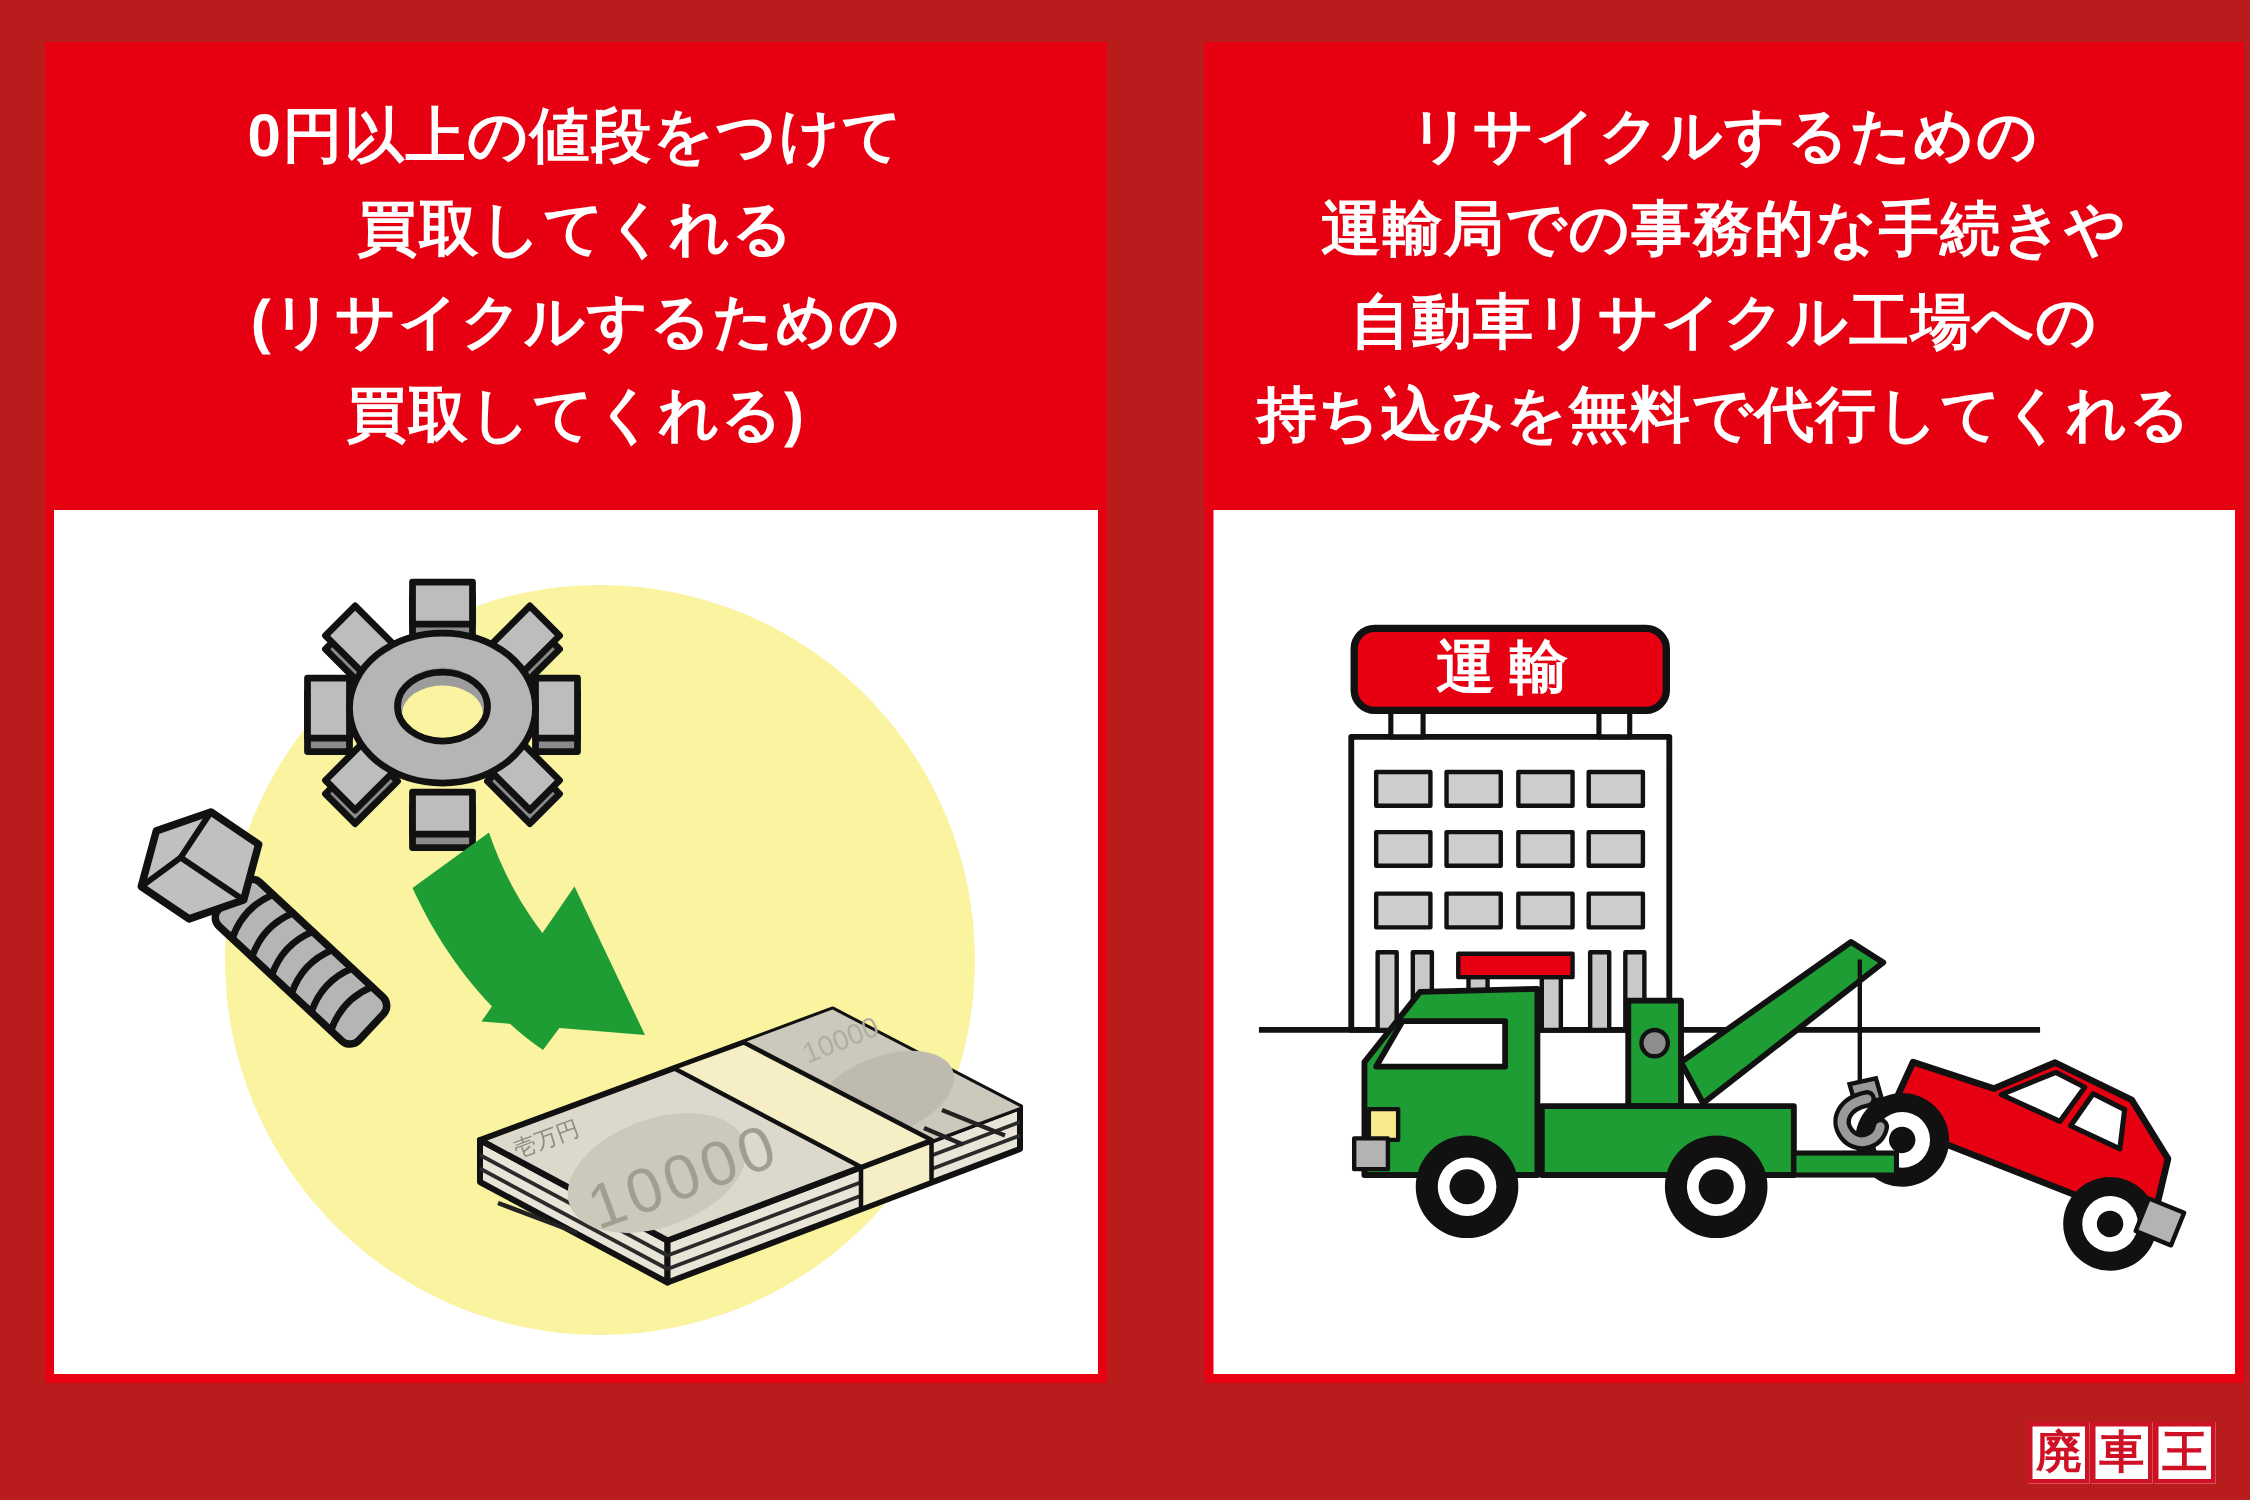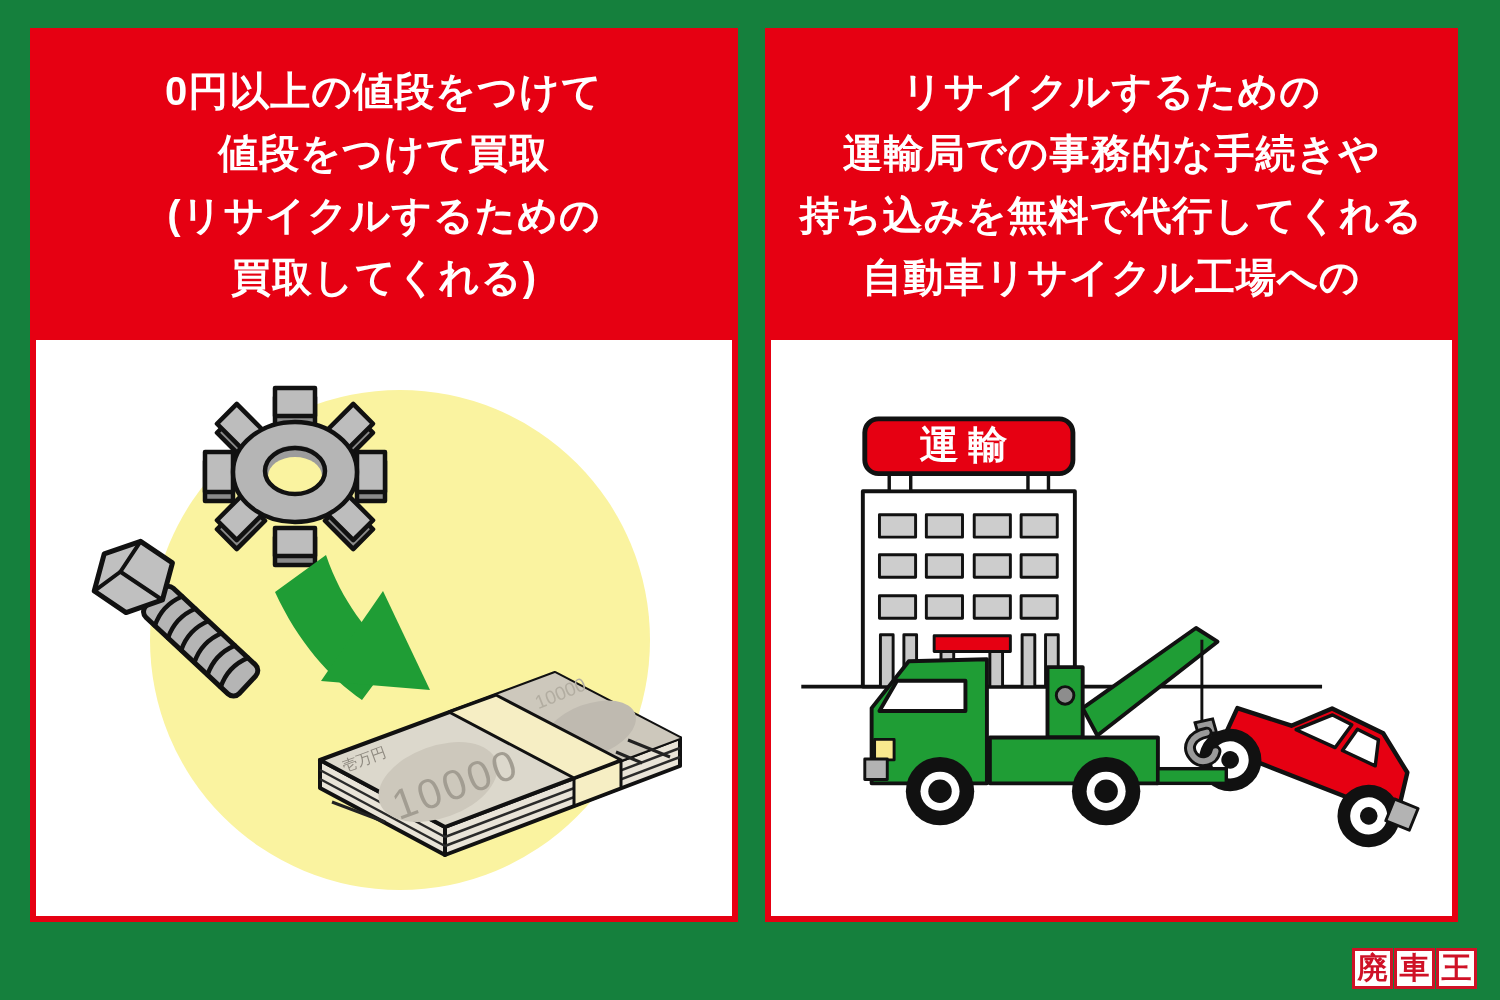--- a/index.html
+++ b/index.html
@@ -1,22 +1,22 @@
 <!DOCTYPE html>
 <html><head>
 <meta charset="utf-8">
 <style>
   html,body{margin:0;padding:0;background:#ffffff;}
   .canvas{
-    position:relative;width:1500px;height:1000px;background:#15803d;
+    position:relative;width:1500px;height:1000px;background:#b91c1c;
     font-family:"Liberation Sans", sans-serif;overflow:hidden;
   }
   .panel{position:absolute;top:28px;height:894px;background:#e60012;}
   .panel.left{left:30px;width:708px;}
-  .panel.right{left:765px;width:693px;}
+  .panel.right{left:803px;width:693px;}
   .panel-header{
     position:absolute;top:0;left:0;right:0;height:312px;background:#e60012;
     color:#ffffff;text-align:center;padding-top:32px;box-sizing:border-box;
   }
   .panel-header .hline{
     font-size:40px;font-weight:bold;line-height:62px;letter-spacing:1px;white-space:nowrap;
   }
   .panel-body{
     position:absolute;left:6px;right:6px;top:312px;bottom:6px;background:#ffffff;overflow:hidden;
   }
@@ -31,21 +31,21 @@
   }
 </style>
 </head>
 <body>
 
 <div class="canvas">
 
   <section class="panel left">
     <div class="panel-header">
       <div class="hline">0円以上の値段をつけて</div>
-      <div class="hline">値段をつけて買取</div>
+      <div class="hline">買取してくれる</div>
       <div class="hline">(リサイクルするための</div>
       <div class="hline">買取してくれる)</div>
     </div>
     <div class="panel-body">
       <svg viewBox="6 0 696 576">
 
         <circle cx="370" cy="300" r="250" fill="#faf3a0"></circle>
 
         <g stroke="#111" stroke-width="4.5" stroke-linejoin="round">
 
@@ -117,22 +117,22 @@
           <line x1="586" y1="412" x2="612" y2="423" stroke="#222" stroke-width="3"></line>
         </g>
       </svg>
     </div>
   </section>
 
   <section class="panel right">
     <div class="panel-header">
       <div class="hline">リサイクルするための</div>
       <div class="hline">運輸局での事務的な手続きや</div>
+      <div class="hline">自動車リサイクル工場への</div>
       <div class="hline">持ち込みを無料で代行してくれる</div>
-      <div class="hline">自動車リサイクル工場への</div>
     </div>
     <div class="panel-body">
       <svg viewBox="6 0 697 576">
 
         <line x1="37" y1="348" x2="570" y2="348" stroke="#111" stroke-width="4"></line>
 
         <g stroke="#111" stroke-linejoin="round">
           <rect x="100" y="148" width="217" height="200" fill="#ffffff" stroke-width="4"></rect>
           <g fill="#cdcdcd" stroke-width="3">
             <rect x="117" y="172" width="37" height="23"></rect>

